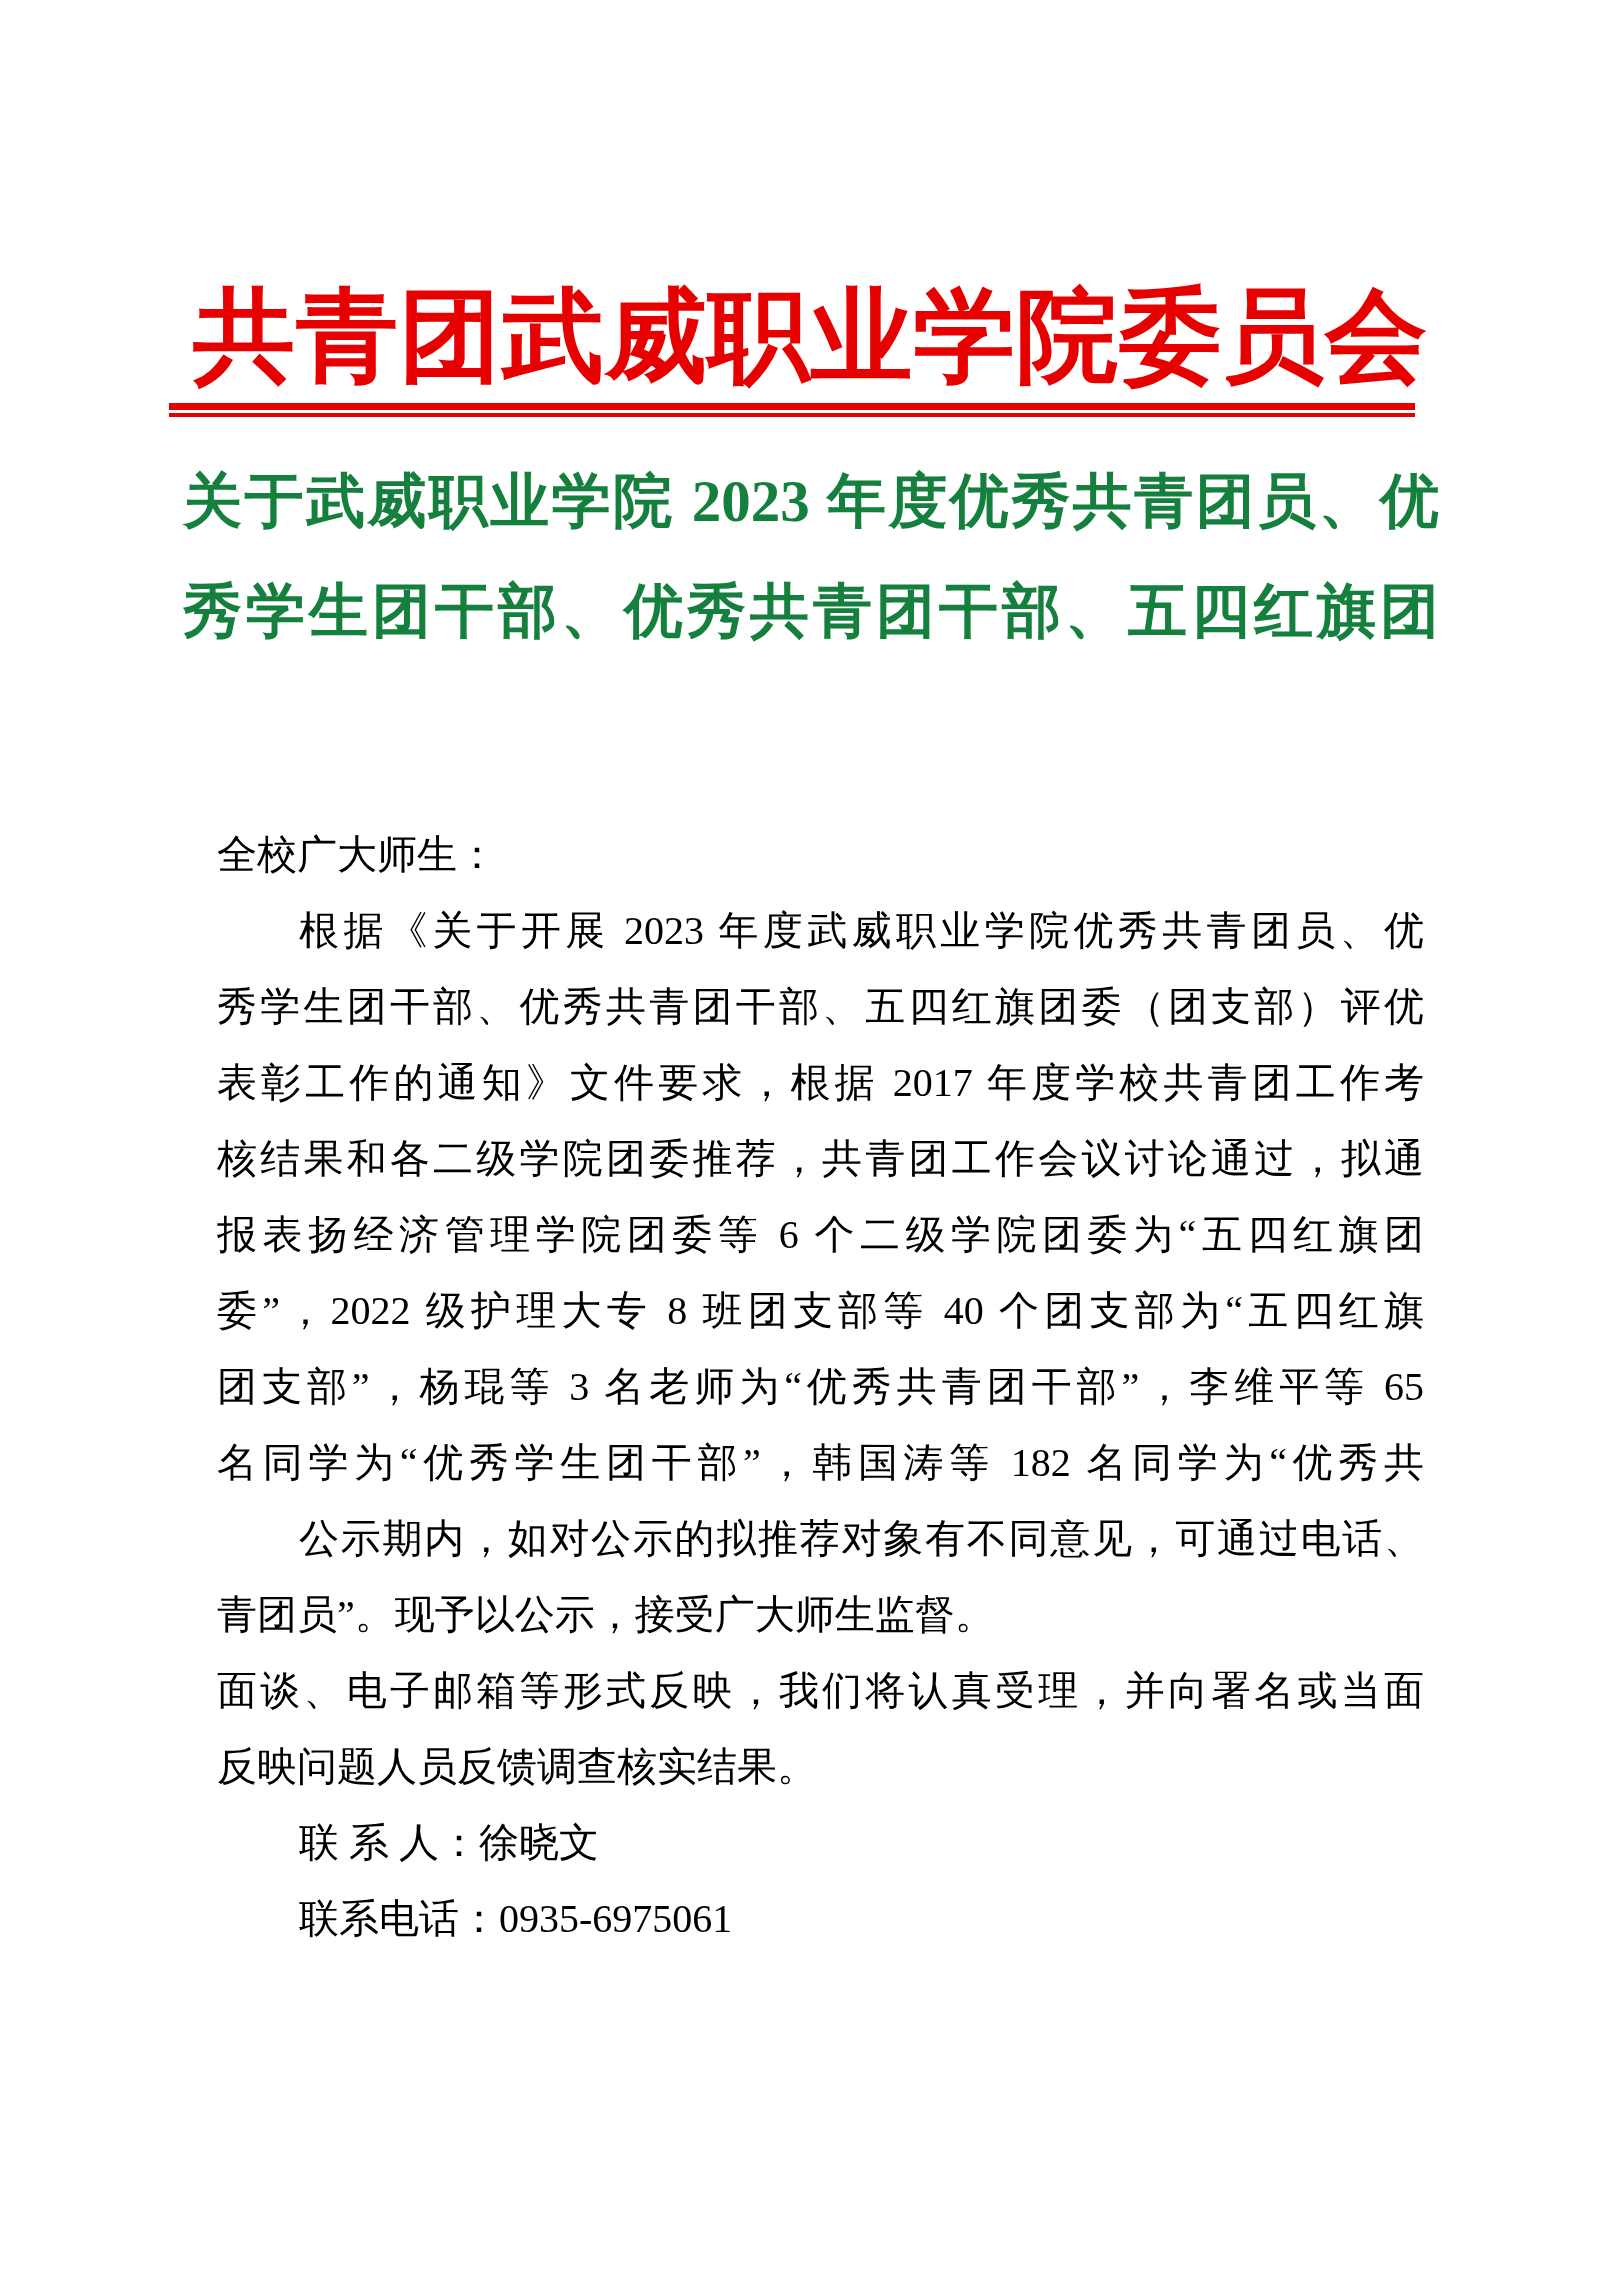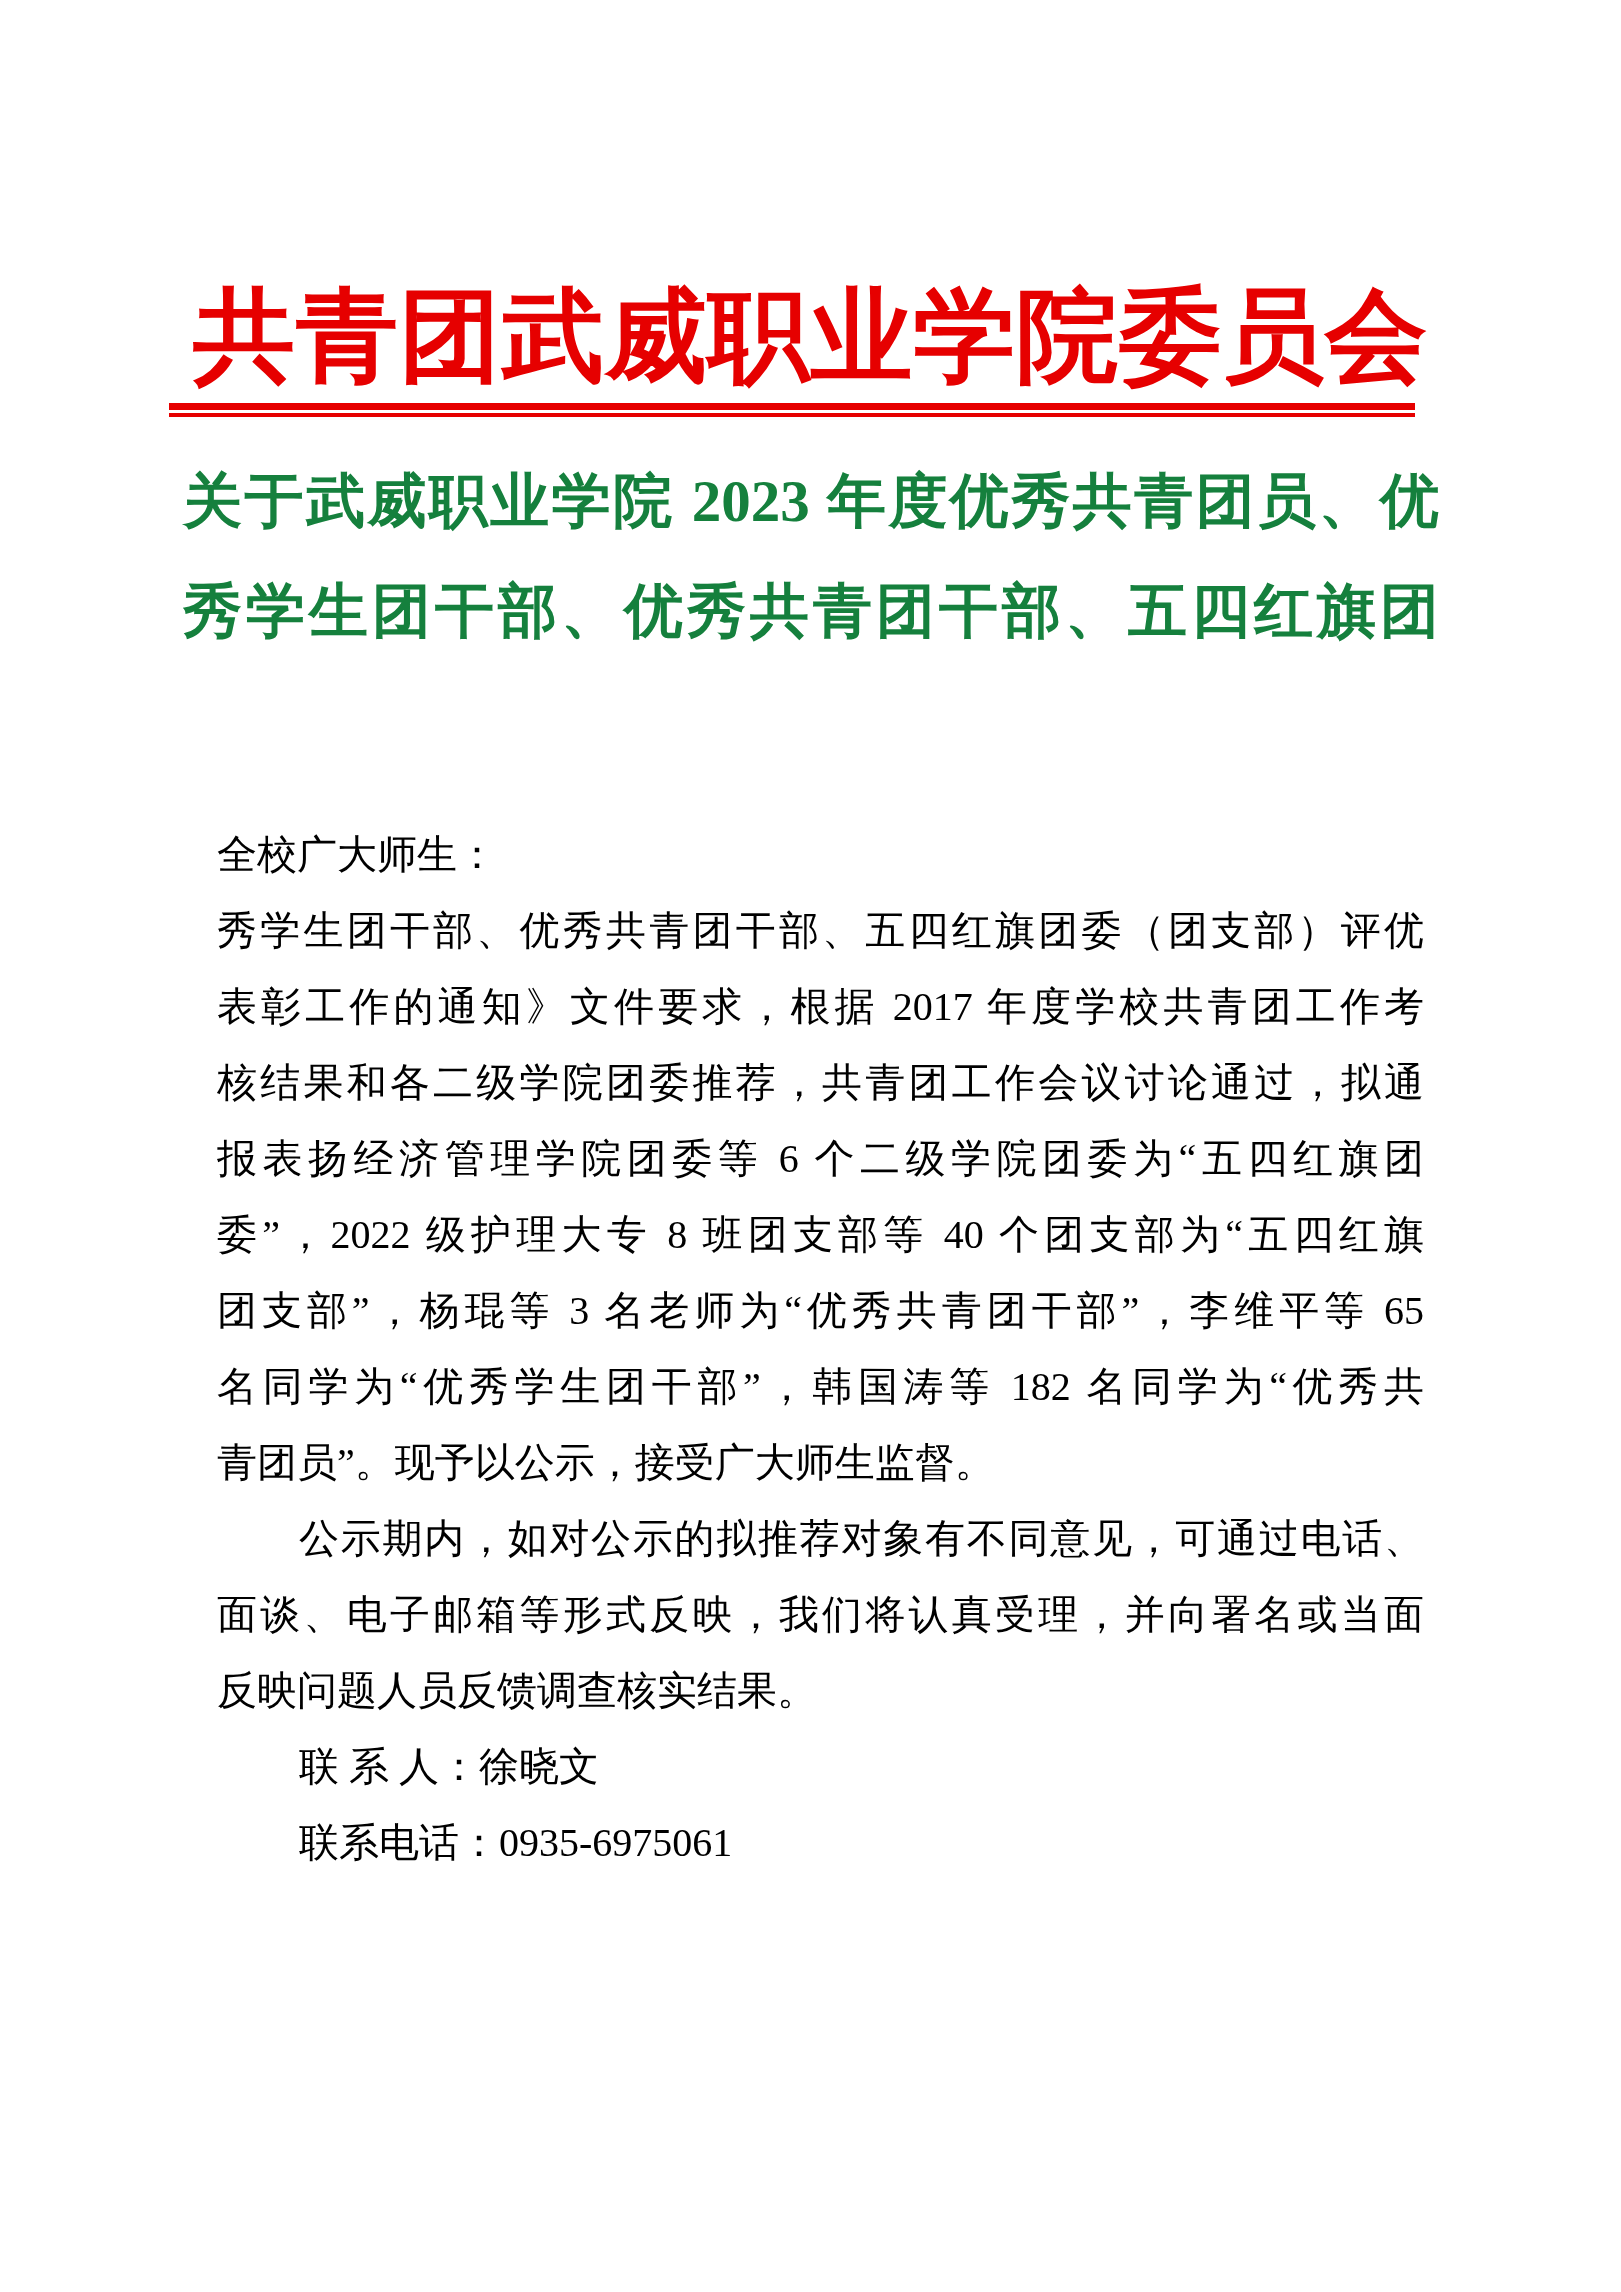--- a/index.html
+++ b/index.html
@@ -92,29 +92,30 @@
   <div class="rule rule-h-thick"></div>
   <div class="rule rule-h-thin"></div>
 
   <div class="doc-title">
     <div class="t-line t-fill">关于武威职业学院 2023 年度优秀共青团员、优</div>
     <div class="t-line t-fill">秀学生团干部、优秀共青团干部、五四红旗团</div>
   </div>
 
   <div class="doc-body">
     <div class="b">全校广大师生：</div>
+    <div class="b fill ind">根据《关于开展 2023 年度武威职业学院优秀共青团员、优</div>
     <div class="b fill">秀学生团干部、优秀共青团干部、五四红旗团委（团支部）评优</div>
     <div class="b fill">表彰工作的通知》文件要求，根据 2017 年度学校共青团工作考</div>
     <div class="b fill">核结果和各二级学院团委推荐，共青团工作会议讨论通过，拟通</div>
     <div class="b fill">报表扬经济管理学院团委等 6 个二级学院团委为“五四红旗团</div>
     <div class="b fill">委”，2022 级护理大专 8 班团支部等 40 个团支部为“五四红旗</div>
     <div class="b fill">团支部”，杨琨等 3 名老师为“优秀共青团干部”，李维平等 65</div>
     <div class="b fill">名同学为“优秀学生团干部”，韩国涛等 182 名同学为“优秀共</div>
+    <div class="b fill ind">公示期内，如对公示的拟推荐对象有不同意见，可通过电话、</div>
     <div class="b">青团员”。现予以公示，接受广大师生监督。</div>
-    <div class="b fill ind">公示期内，如对公示的拟推荐对象有不同意见，可通过电话、</div>
     <div class="b fill">面谈、电子邮箱等形式反映，我们将认真受理，并向署名或当面</div>
     <div class="b">反映问题人员反馈调查核实结果。</div>
     <div class="b ind">联 系 人：徐晓文</div>
     <div class="b ind">联系电话：0935-6975061</div>
   </div>
 
   <div class="rule rule-f-thin"></div>
   <div class="rule rule-f-thick"></div>
 
 </div>

